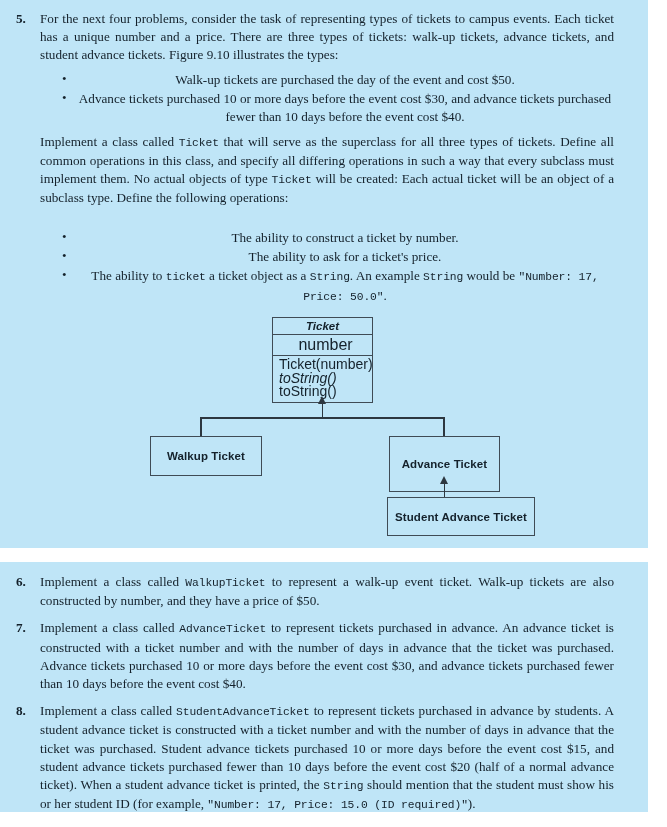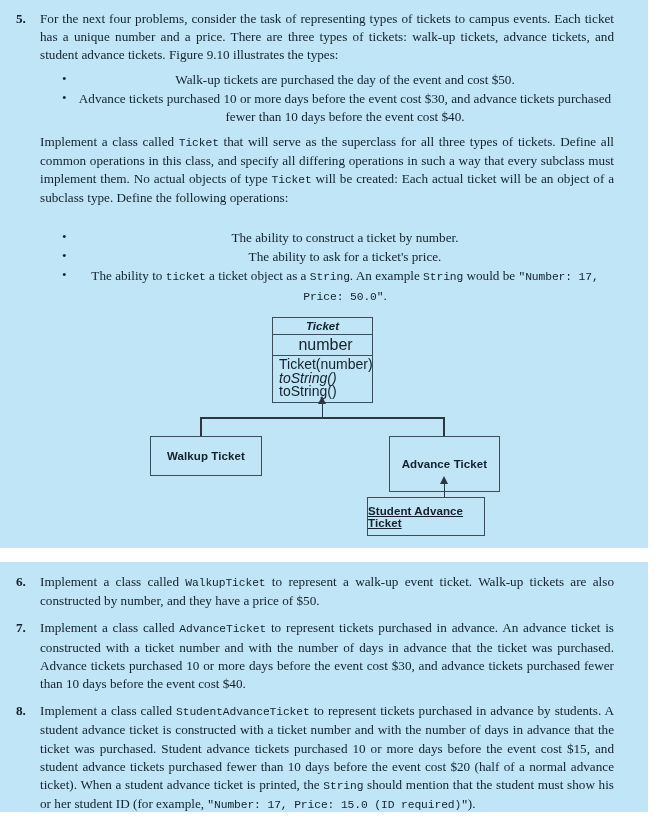--- a/index.html
+++ b/index.html
@@ -187,21 +187,21 @@
       <span>Walkup Ticket</span>
     </div>
 
     <div class="uml-box uml-sub" style="left:389px; top:124px; width:111px; height:56px;">
       <span>Advance Ticket</span>
     </div>
 
     <div class="arrow-up" style="left:440px; top:164px;"></div>
     <div class="line" style="left:443.5px; top:171px; width:1.8px; height:14px;"></div>
 
-    <div class="uml-box uml-sub" style="left:367px; top:185px; width:118px; height:39px;text-decoration:underline;">
+    <div class="uml-box uml-sub" style="left:387px; top:185px; width:148px; height:39px;">
       <span>Student Advance Ticket</span>
     </div>
 
   </div>
 </div>
 
 <div class="panel" id="panel-bottom">
   <ol class="problems" style="padding-top:11px;">
 
     <li class="problem">

